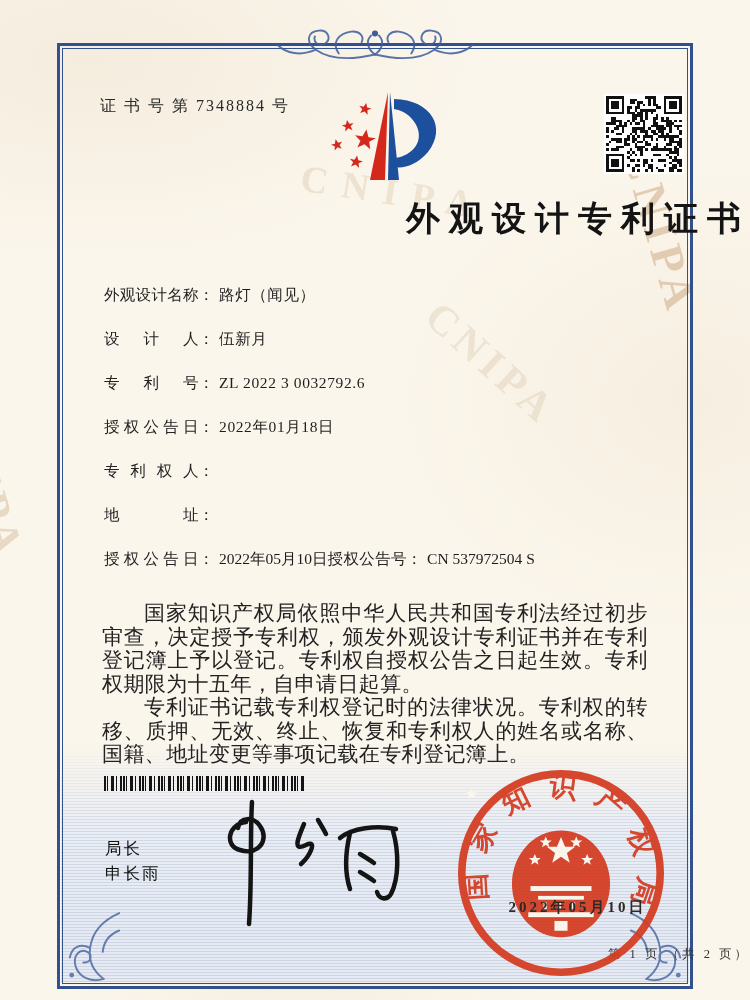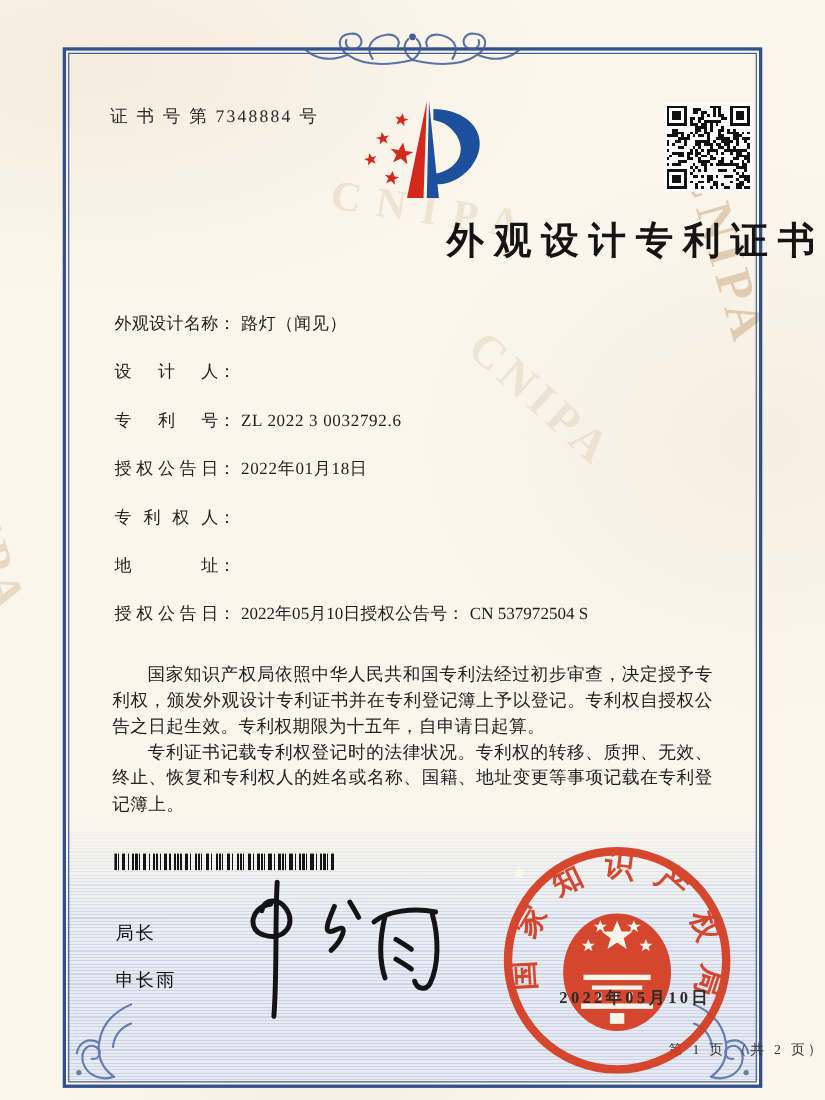--- a/index.html
+++ b/index.html
@@ -57,35 +57,35 @@
   .flabel{display:inline-block;width:6.1em;text-align:justify;text-align-last:justify;color:#222;flex:none;}
   .fcolon{flex:none;margin-right:5px;color:#222;}
   .fvalue{flex:1;letter-spacing:.6px;color:#1e1e1e;}
   .grant{display:flex;margin-bottom:0;}
   .grant .pair{display:flex;font-size:15.5px;line-height:22px;}
   .grant .pair.right{}
   .grant .pair.right .flabel{width:5.1em;}
   
   .body-text{
     position:absolute;left:102px;top:602px;width:546px;z-index:4;
-    font-size:16px;line-height:23.5px;text-align:justify;color:#222;
+    font-size:21px;line-height:23.5px;text-align:justify;color:#222;
   }
   .body-text p{margin:0;text-indent:2em;letter-spacing:.4px;}
   
   .barcode{
     position:absolute;left:104px;top:776px;width:200px;height:15px;z-index:4;
     background:repeating-linear-gradient(90deg,
       #141414 0 2px, transparent 2px 3px,
       #141414 3px 4px, transparent 4px 7px,
       #141414 7px 10px, transparent 10px 12px,
       #141414 12px 13px, transparent 13px 16px,
       #141414 16px 18px, transparent 18px 19px);
   }
   .officer{position:absolute;left:105px;top:838px;z-index:4;font-size:16.5px;color:#111;}
-  .officer div{margin-bottom:20px;letter-spacing:2px;}
+  .officer div{margin-bottom:3px;letter-spacing:2px;}
   .signature{position:absolute;left:198px;top:792px;width:235px;height:140px;z-index:4;}
   .seal{position:absolute;left:452px;top:764px;width:218px;height:218px;z-index:5;opacity:.93;}
   .seal-date{
     position:absolute;left:470px;top:898px;width:215px;z-index:6;
     font-size:15px;font-weight:700;letter-spacing:3px;color:#2e2a28;text-align:center;
   }
   .footer{
     position:absolute;left:0;right:0;top:946px;text-align:right;z-index:4;
     font-size:12.5px;letter-spacing:3px;color:#333;
   }
@@ -173,20 +173,21 @@
 
   <div class="fields">
     <div class="frow">
       <span class="flabel">外观设计名称</span>
         <span class="fcolon">：</span>
       <span class="fvalue">路灯（闻见）</span>
     </div>
     <div class="frow">
       <span class="flabel">设计人</span>
         <span class="fcolon">：</span>
+      <span class="fvalue">伍新月</span>
     </div>
     <div class="frow">
       <span class="flabel">专利号</span>
         <span class="fcolon">：</span>
       <span class="fvalue">ZL 2022 3 0032792.6</span>
     </div>
     <div class="frow">
       <span class="flabel">授权公告日</span>
         <span class="fcolon">：</span>
       <span class="fvalue">2022年01月18日</span>

